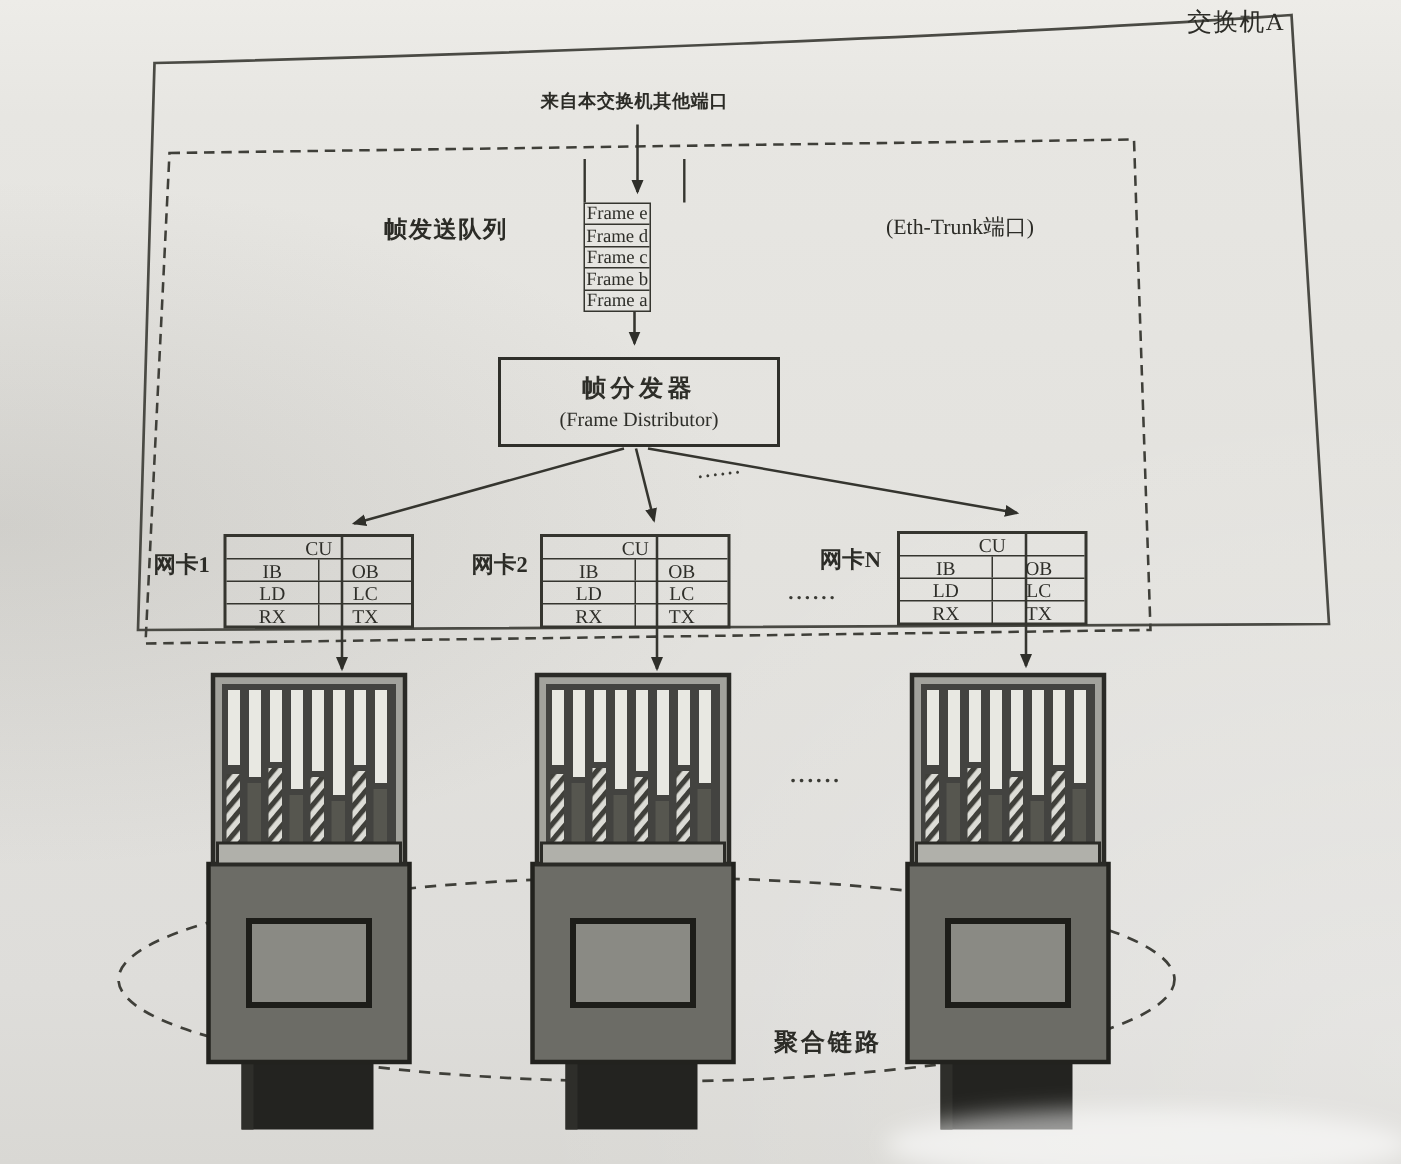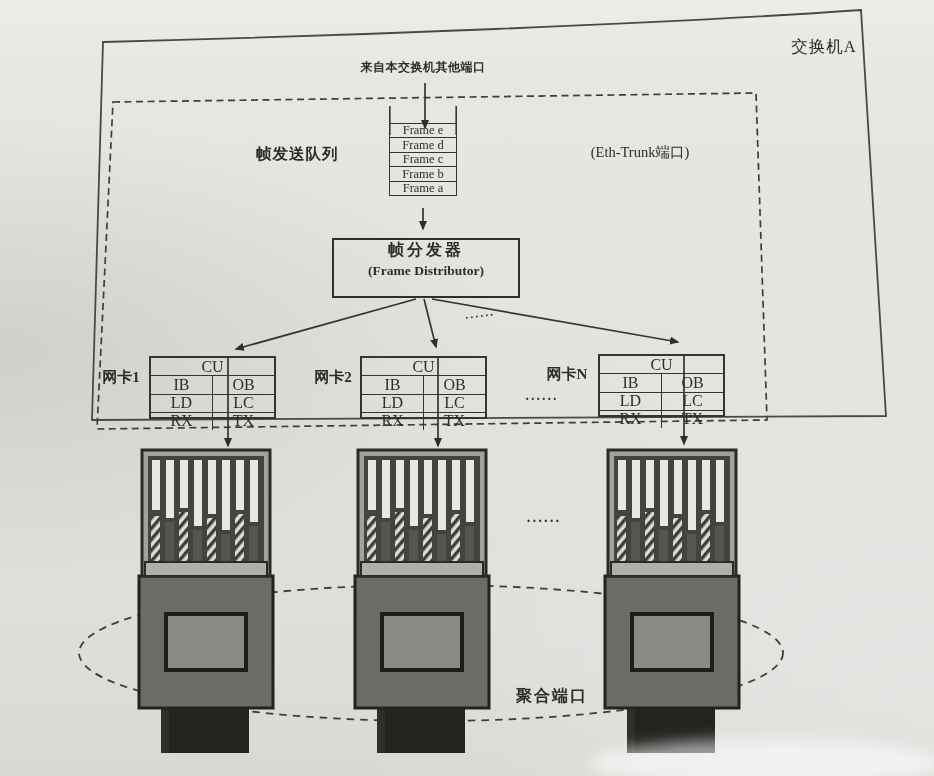--- a/index.html
+++ b/index.html
@@ -8,40 +8,40 @@
     background:
       radial-gradient(ellipse at 0% 45%, rgba(110,108,102,0.16), rgba(0,0,0,0) 38%),
       radial-gradient(ellipse at 100% 90%, rgba(255,255,255,0.25), rgba(0,0,0,0) 45%),
       linear-gradient(180deg,#edece8 0%,#e7e6e2 10%,#e3e2de 48%,#deddda 85%,#d9d8d4 100%);
     font-family:"Liberation Serif","DejaVu Serif",serif;color:#2e2e29;
   }
   svg{position:absolute;left:0;top:0;z-index:1;}
   .lbl{position:absolute;z-index:2;text-align:center;line-height:1.25;color:#2c2c27;}
   .w6{font-weight:600;}
   .queue-box{
-    position:absolute;z-index:2;left:389px;top:123px;width:68px;height:73px;
+    position:absolute;z-index:2;left:389px;top:135px;width:45px;height:73px;
     box-sizing:border-box;border:1.6px solid #35352f;display:flex;flex-direction:column;
   }
   .queue-row{flex:1;display:flex;align-items:center;justify-content:center;
     font-size:12.5px;line-height:1;border-top:1.4px solid #35352f;}
   .queue-row:first-child{border-top:none;}
   .dist-box{
     position:absolute;z-index:2;left:332px;top:238px;width:188px;height:60px;
     box-sizing:border-box;border:2.2px solid #2f2f2a;display:flex;flex-direction:column;
-    align-items:center;justify-content:flex-start;
+    align-items:center;justify-content:center;
   }
   .dist-cn{font-size:16px;font-weight:600;letter-spacing:3px;}
-  .dist-en{font-size:13.5px;margin-top:2px;font-weight:bold;}
+  .dist-en{font-size:13.5px;margin-top:2px;}
   .nic-table{
     position:absolute;z-index:2;width:127px;height:63px;box-sizing:border-box;
     border:2px solid #35352f;display:flex;flex-direction:column;background:transparent;
   }
   .nr{flex:1;display:flex;border-top:1.5px solid #35352f;}
   .nr:first-child{border-top:none;}
-  .nr span{flex:1;text-align:center;font-size:16px;line-height:1.05;padding-top:0.5px;}
+  .nr span{flex:1;text-align:center;font-size:13px;line-height:1.05;padding-top:0.5px;}
   .nr span + span{border-left:1.5px solid #35352f;}
   .dots{letter-spacing:2px;font-weight:600;color:#3a3a34;}
 </style>
 </head>
 <body>
 
 <div id="page">
 
   <svg width="934" height="776" viewBox="0 0 934 776">
     <defs>
@@ -111,21 +111,21 @@
 
     <ellipse cx="431" cy="653" rx="352" ry="68" fill="none" stroke="#3f3f39" stroke-width="1.8" stroke-dasharray="7.5 6"></ellipse>
 
     <use href="#rj45" x="142" y="450"></use>
     <use href="#rj45" x="358" y="450"></use>
     <use href="#rj45" x="608" y="450"></use>
 
     <ellipse cx="765" cy="763" rx="175" ry="24" fill="rgba(255,255,255,0.55)" filter="url(#soft)"></ellipse>
   </svg>
 
-  <div class="lbl" style="left:782px;top:5px;width:84px;font-size:16.5px;letter-spacing:1px;margin-top:32px;">交换机A</div>
+  <div class="lbl" style="left:782px;top:5px;width:84px;font-size:16.5px;letter-spacing:1px;">交换机A</div>
 
   <div class="lbl w6" style="left:323px;top:60px;width:200px;font-size:12px;letter-spacing:0.5px;">来自本交换机其他端口</div>
 
   <div class="lbl" style="left:556px;top:143px;width:168px;font-size:14.5px;">(Eth-Trunk端口)</div>
 
   <div class="lbl w6" style="left:256px;top:144px;width:112px;font-size:15.5px;letter-spacing:1px;text-align:left;">帧发送队列</div>
   <div class="queue-box">
     <div class="queue-row">Frame e</div>
     <div class="queue-row">Frame d</div>
     <div class="queue-row">Frame c</div>
@@ -191,16 +191,16 @@
         <span>LC</span>
       </div>
     <div class="nr">
         <span>RX</span>
         <span>TX</span>
       </div>
   </div>
 
   <div class="lbl dots" style="left:514px;top:508px;width:60px;font-size:15px;">......</div>
 
-  <div class="lbl w6" style="left:490px;top:686px;width:124px;font-size:16px;letter-spacing:2px;">聚合端口</div>
+  <div class="lbl w6" style="left:490px;top:686px;width:124px;font-size:16px;letter-spacing:2px;">聚合链路</div>
 
 
 </div>
 
 </body></html>

